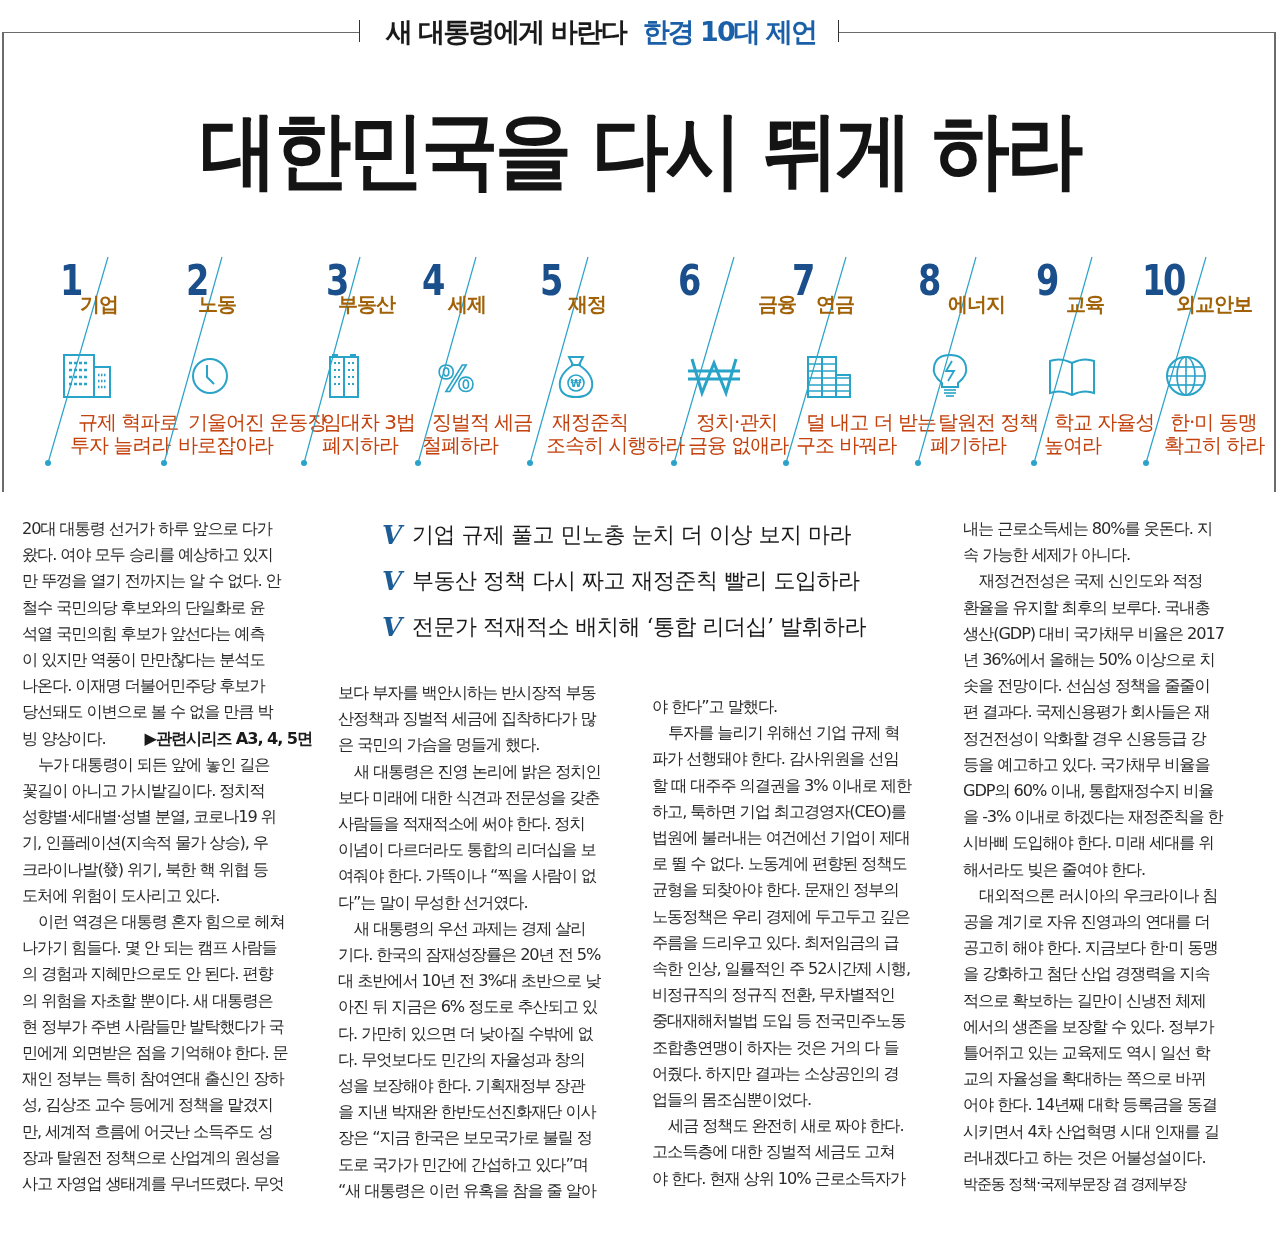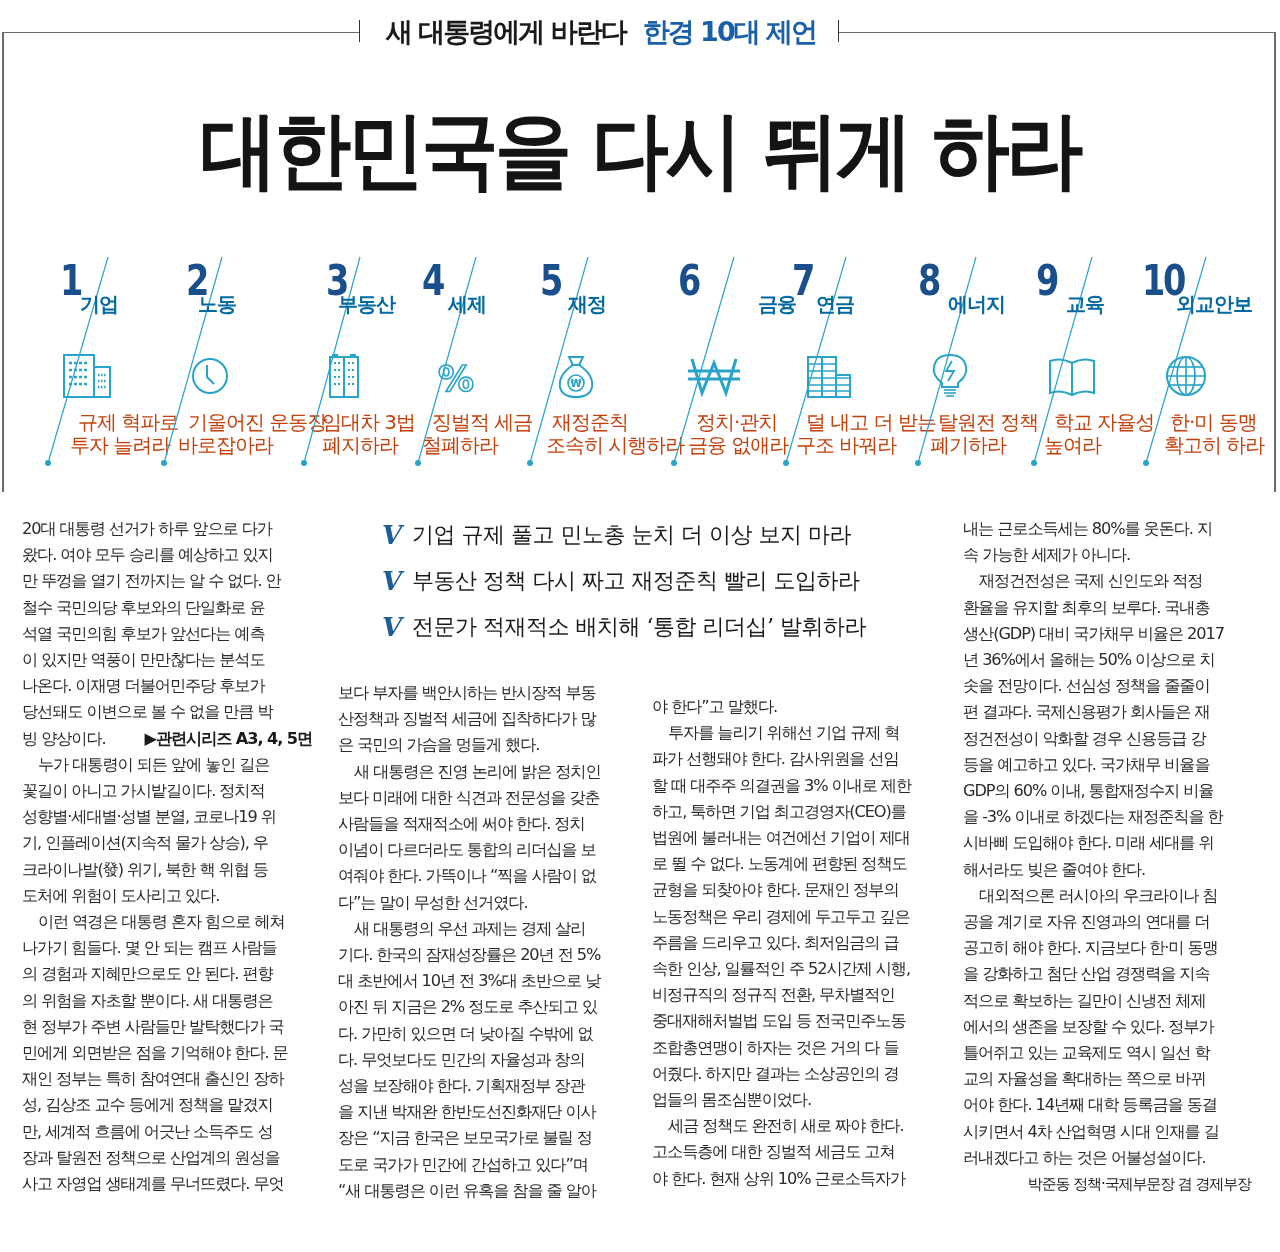--- a/index.html
+++ b/index.html
@@ -27,21 +27,21 @@
       font-family: "DejaVu Sans", sans-serif; font-weight: bold; font-size: 84px; letter-spacing: -4px;
       color: #141414; line-height: 100px; transform: scaleX(0.92); }
 
     
     .proposals { position: absolute; left: 20px; top: 255px; width: 1250px; height: 215px; }
     .proposal { position: absolute; top: 0; height: 215px; }
     .proposal .slash { position: absolute; left: 0; top: 0; width: 215px; height: 215px; pointer-events: none; }
     .proposal .num { position: absolute; top: 2px; font-family: "DejaVu Sans", sans-serif; font-weight: bold;
       font-size: 42px; color: #1a4f8c; letter-spacing: -3px; transform: scaleX(0.8); transform-origin: left top; line-height: 48px; }
     .proposal .cat { position: absolute; top: 36px; font-family: "DejaVu Sans", sans-serif; font-weight: bold;
-      font-size: 20px; color: #0369a1; letter-spacing: -1px; white-space: nowrap; }
+      font-size: 20px; color: #a16207; letter-spacing: -1px; white-space: nowrap; }
     .proposal .icon { position: absolute; top: 98px; width: 52px; height: 46px; }
     .proposal .desc { position: absolute; top: 156px; font-family: "DejaVu Sans", sans-serif; font-size: 20px;
       color: #c2410c; line-height: 23px; letter-spacing: -1px; white-space: nowrap; }
     .proposal .desc span { display: block; }
 
     
     .subheads { position: absolute; left: 382px; top: 512px; width: 540px; }
     .subhead { display: flex; align-items: center; height: 46px; }
     .subhead .check { width: 30px; font-family: "DejaVu Serif", serif; font-style: italic; font-weight: bold;
       font-size: 26px; color: #1c5d96; }
@@ -50,21 +50,21 @@
     
     .col { position: absolute; width: 292px; font-family: "DejaVu Sans", sans-serif; font-size: 16.2px;
       color: #2a2a2a; line-height: 26.2px; letter-spacing: -1.1px; }
     .col p { white-space: nowrap; overflow: hidden; }
     .col .indent { padding-left: 16px; }
     .col1 { left: 22px; top: 516px; }
     .col2 { left: 338px; top: 680px; }
     .col3 { left: 652px; top: 680px; margin-top: 14px; }
     .col4 { left: 963px; top: 516px; }
     .ref { font-weight: bold; color: #1a1a1a; padding-left: 17px; }
-    .byline { text-align: right; font-size: 15px; color: #222; padding-right: 4px; }
+    .byline { text-align: left; font-size: 15px; color: #222; padding-right: 4px; }
   </style>
 </head>
 <body>
 
 <div class="frame-left"></div>
 <div class="frame-right"></div>
 <div class="frame-top-left"></div>
 <div class="frame-top-right"></div>
 <div class="tick tick-l"></div>
 <div class="tick tick-r"></div>
@@ -340,21 +340,21 @@
   <p>은 국민의 가슴을 멍들게 했다.</p>
   <p class="indent">새 대통령은 진영 논리에 밝은 정치인</p>
   <p>보다 미래에 대한 식견과 전문성을 갖춘</p>
   <p>사람들을 적재적소에 써야 한다. 정치</p>
   <p>이념이 다르더라도 통합의 리더십을 보</p>
   <p>여줘야 한다. 가뜩이나 “찍을 사람이 없</p>
   <p>다”는 말이 무성한 선거였다.</p>
   <p class="indent">새 대통령의 우선 과제는 경제 살리</p>
   <p>기다. 한국의 잠재성장률은 20년 전 5%</p>
   <p>대 초반에서 10년 전 3%대 초반으로 낮</p>
-  <p>아진 뒤 지금은 2% 정도로 추산되고 있</p>
+  <p>아진 뒤 지금은 6% 정도로 추산되고 있</p>
   <p>다. 가만히 있으면 더 낮아질 수밖에 없</p>
   <p>다. 무엇보다도 민간의 자율성과 창의</p>
   <p>성을 보장해야 한다. 기획재정부 장관</p>
   <p>을 지낸 박재완 한반도선진화재단 이사</p>
   <p>장은 “지금 한국은 보모국가로 불릴 정</p>
   <p>도로 국가가 민간에 간섭하고 있다”며</p>
   <p>“새 대통령은 이런 유혹을 참을 줄 알아</p>
 </div>
 
 <div class="col col3">

